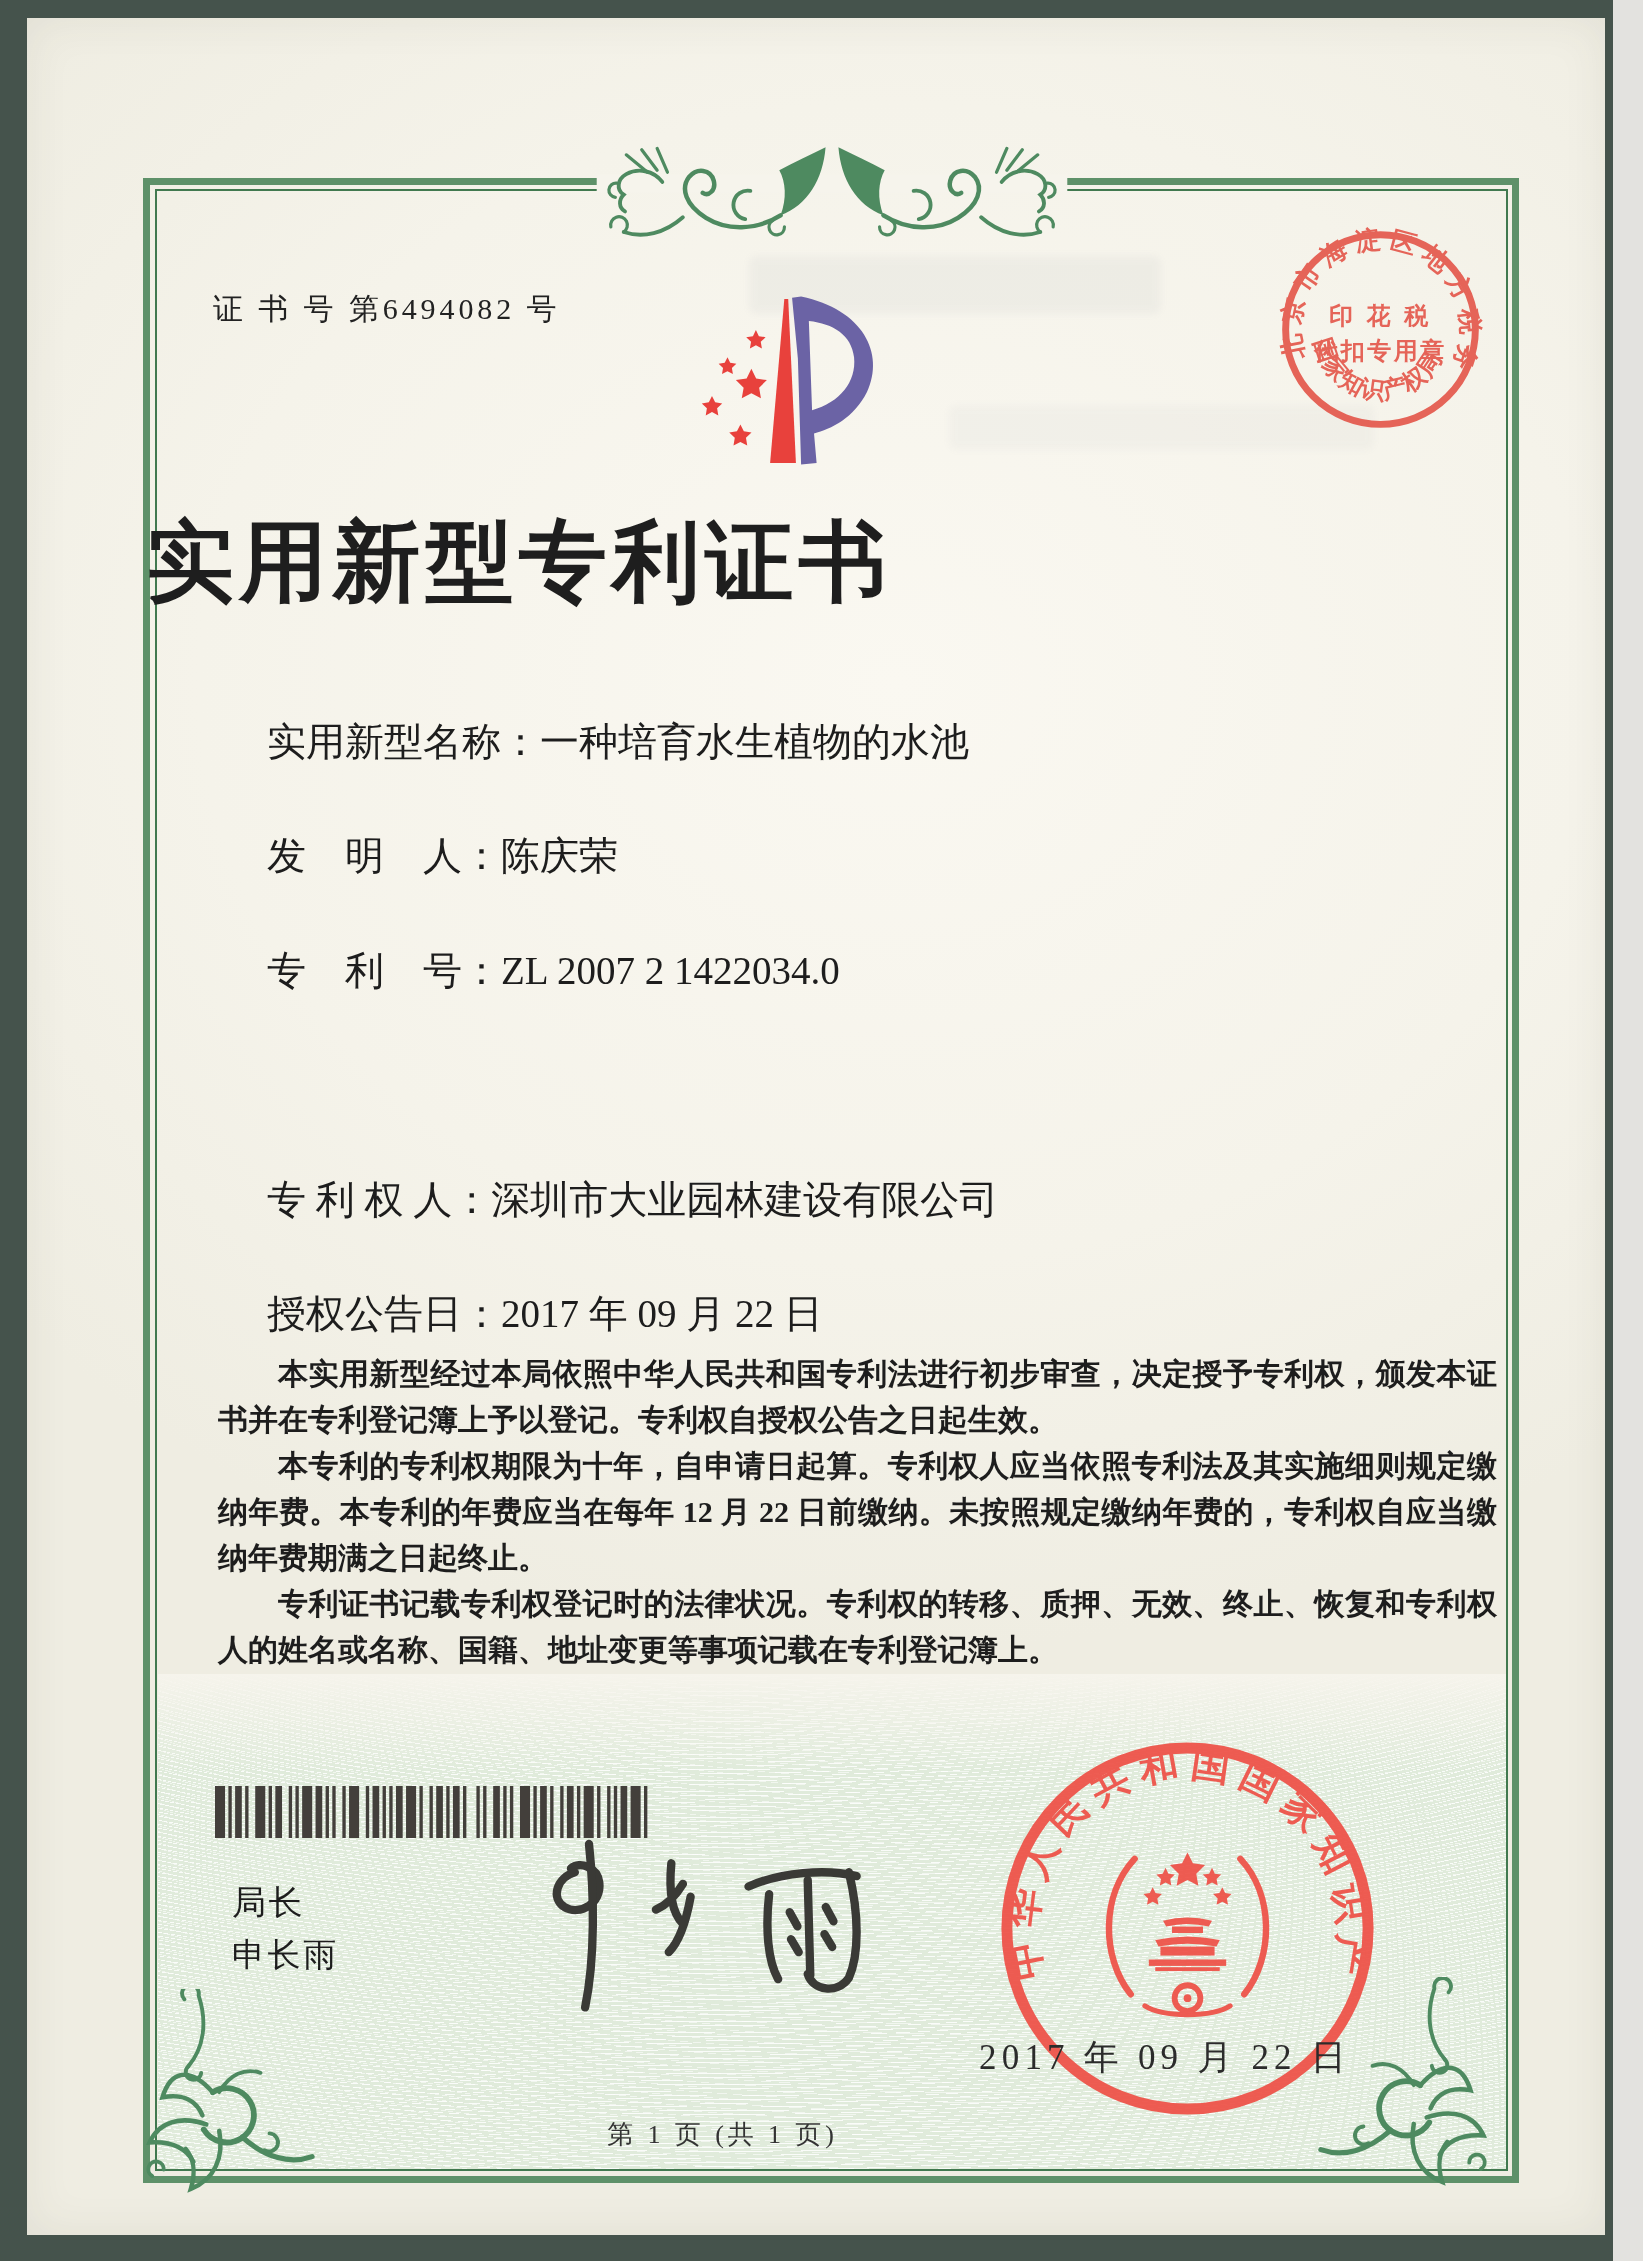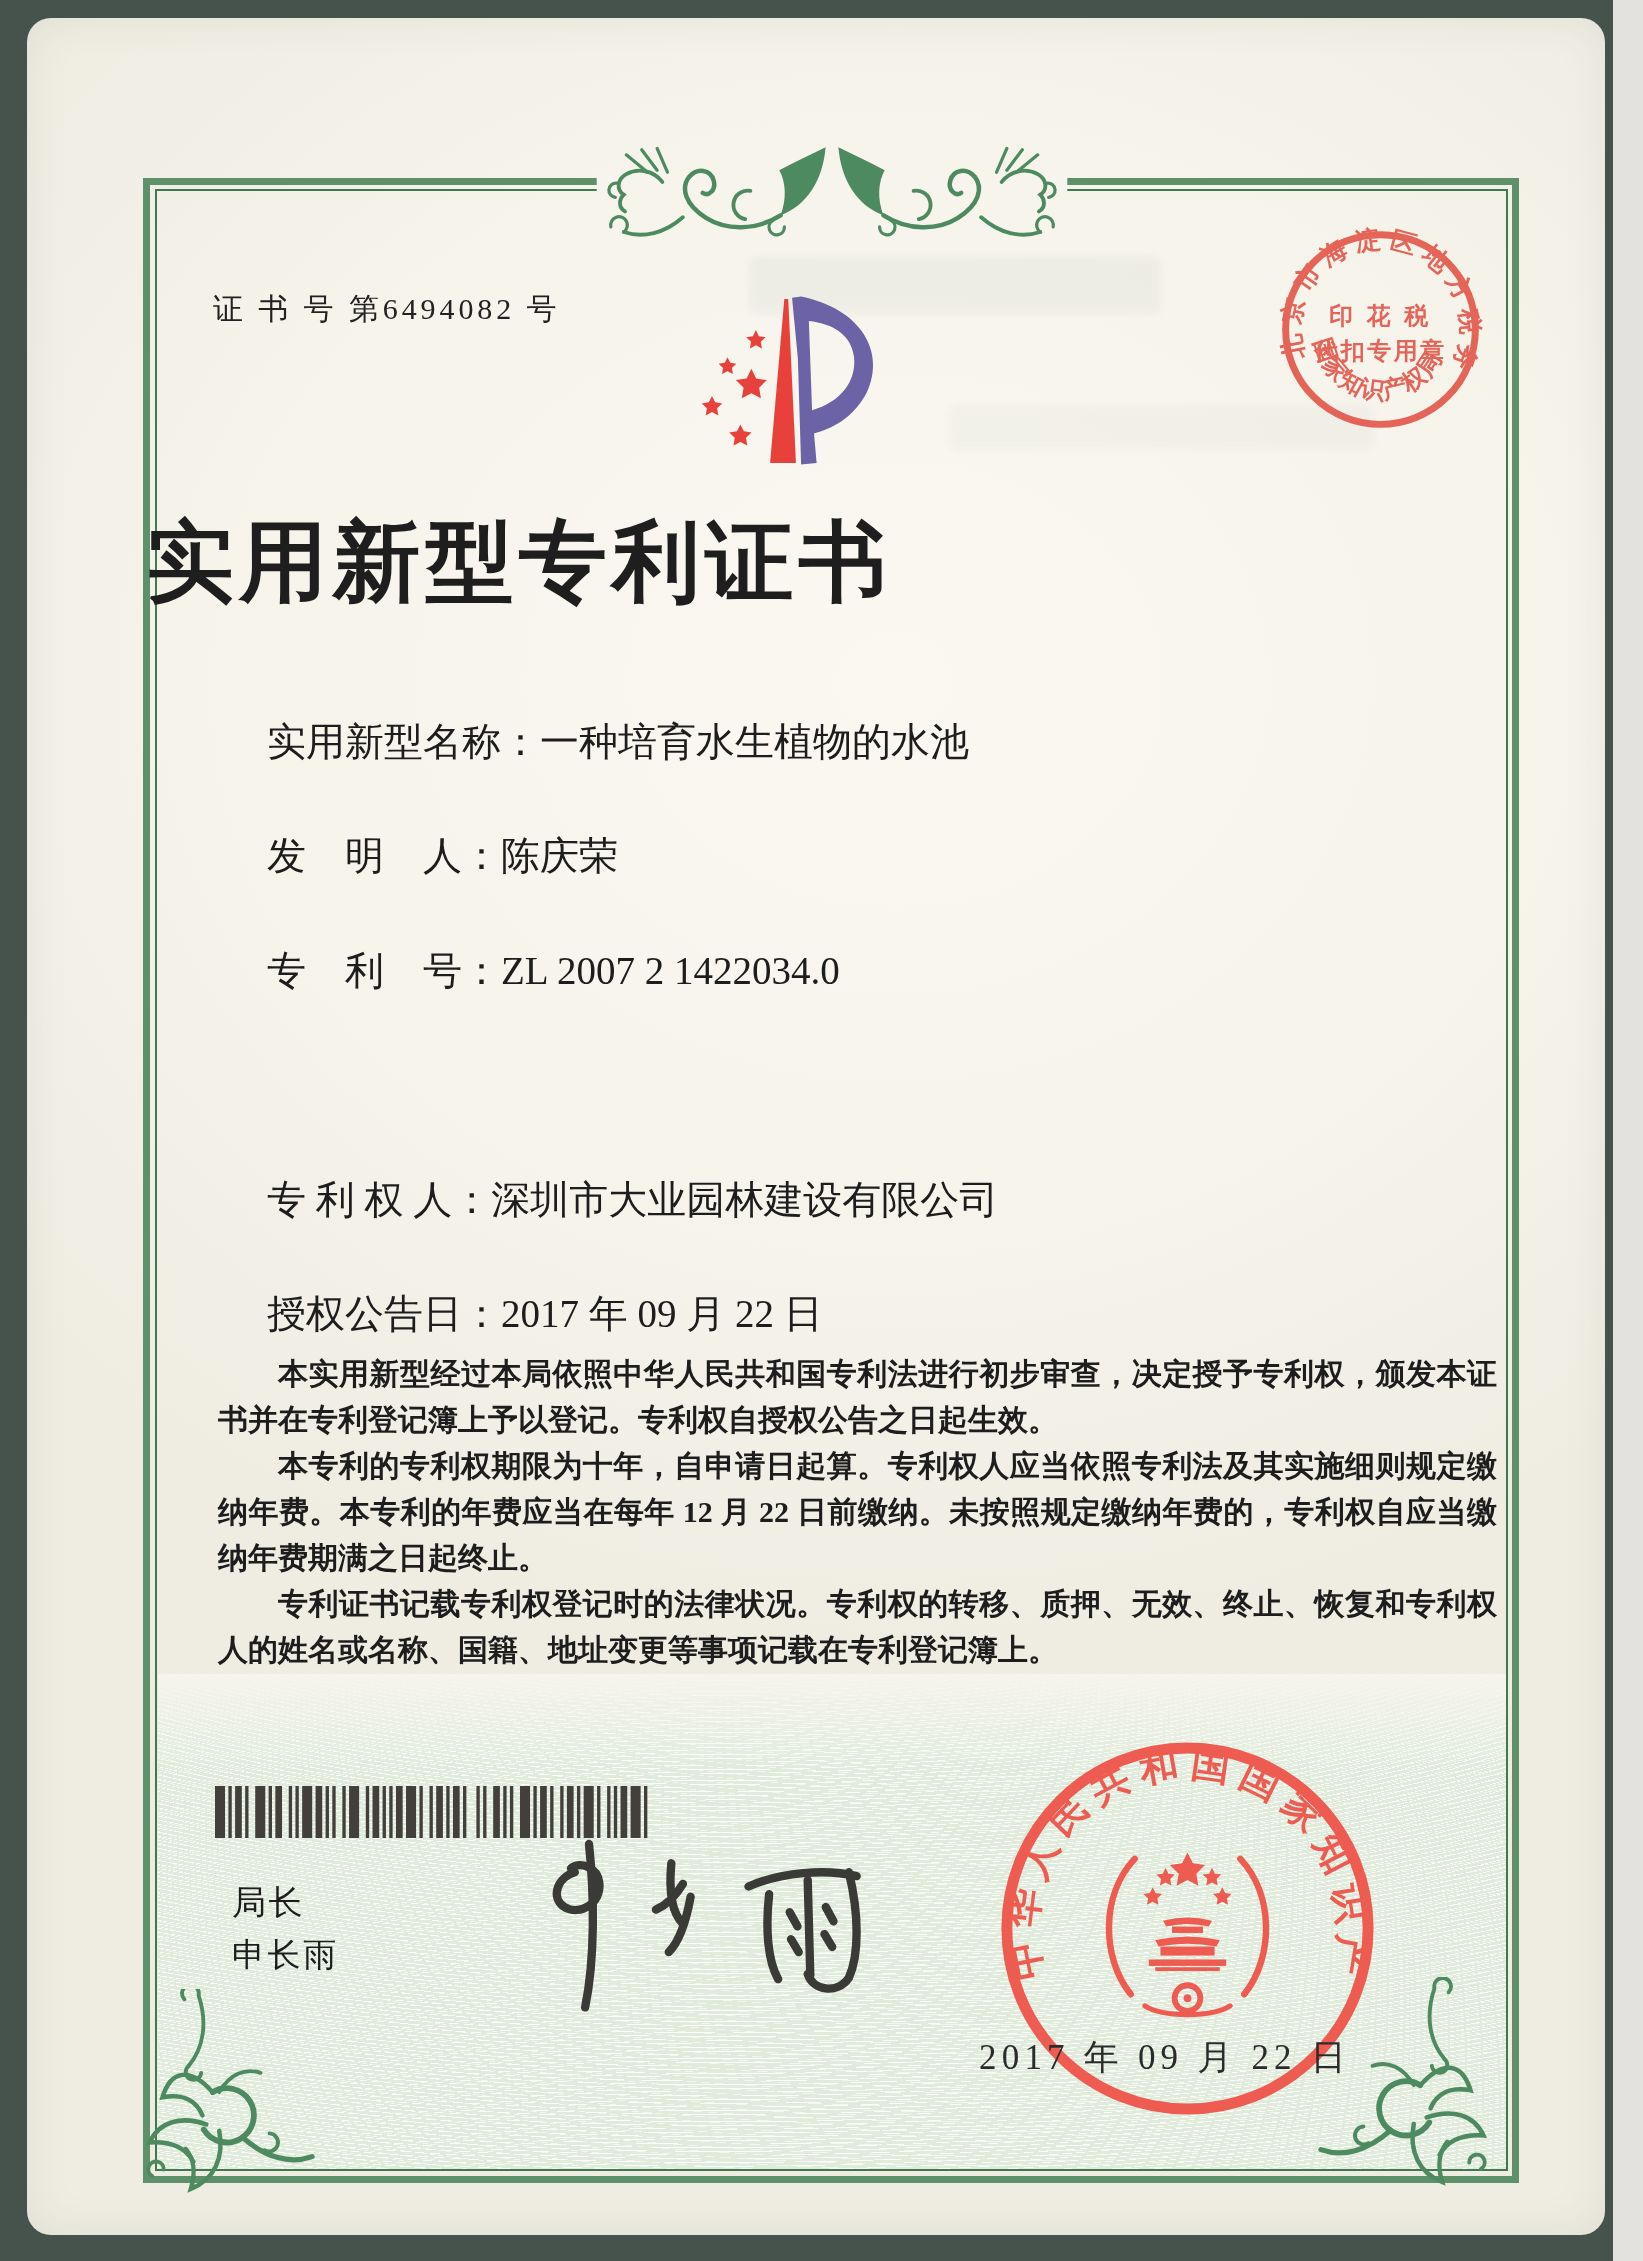--- a/index.html
+++ b/index.html
@@ -9,21 +9,20 @@
     font-family:"Liberation Serif","DejaVu Serif",serif;
   }
   
   .right-light-strip{position:absolute;right:0;top:0;width:30px;height:2261px;background:#e3e2df;}
   
   .paper{
     position:absolute;left:27px;top:18px;width:1578px;height:2217px;
     background:#f6f4ec;
     background-image:radial-gradient(ellipse 1160px 967px at 55% 30%, #faf8f1 0%, #f5f3ea 60%, #efede2 100%);
     box-shadow:inset 0 0 45px rgba(60,60,50,.08);
-    border-radius:24px;
   }
   
   .border-outer{
     position:absolute;left:116px;top:160px;width:1376px;height:2005px;
     border:7px solid #5e9169;box-sizing:border-box;
   }
   .border-inner{
     position:absolute;left:128px;top:171px;width:1353px;height:1982px;
     border:2.6px solid #41794f;box-sizing:border-box;
   }
@@ -292,15 +291,16 @@
         <path d="M212,402 C166,344 166,248 218,192"></path>
         <path d="M388,402 C434,344 434,248 382,192"></path>
         <path d="M234,420 C262,438 338,438 366,420" stroke-width="8"></path>
       </g>
       <circle cx="300" cy="408" r="20" fill="none" stroke="#ee5147" stroke-width="9"></circle>
       <circle cx="300" cy="408" r="6"></circle>
     </g>
   </svg>
   <div class="seal-date">2017 年 09 月 22 日</div>
 
+  <div class="footer">第 1 页 (共 1 页)</div>
 
 </div>
 
 
 </body></html>

